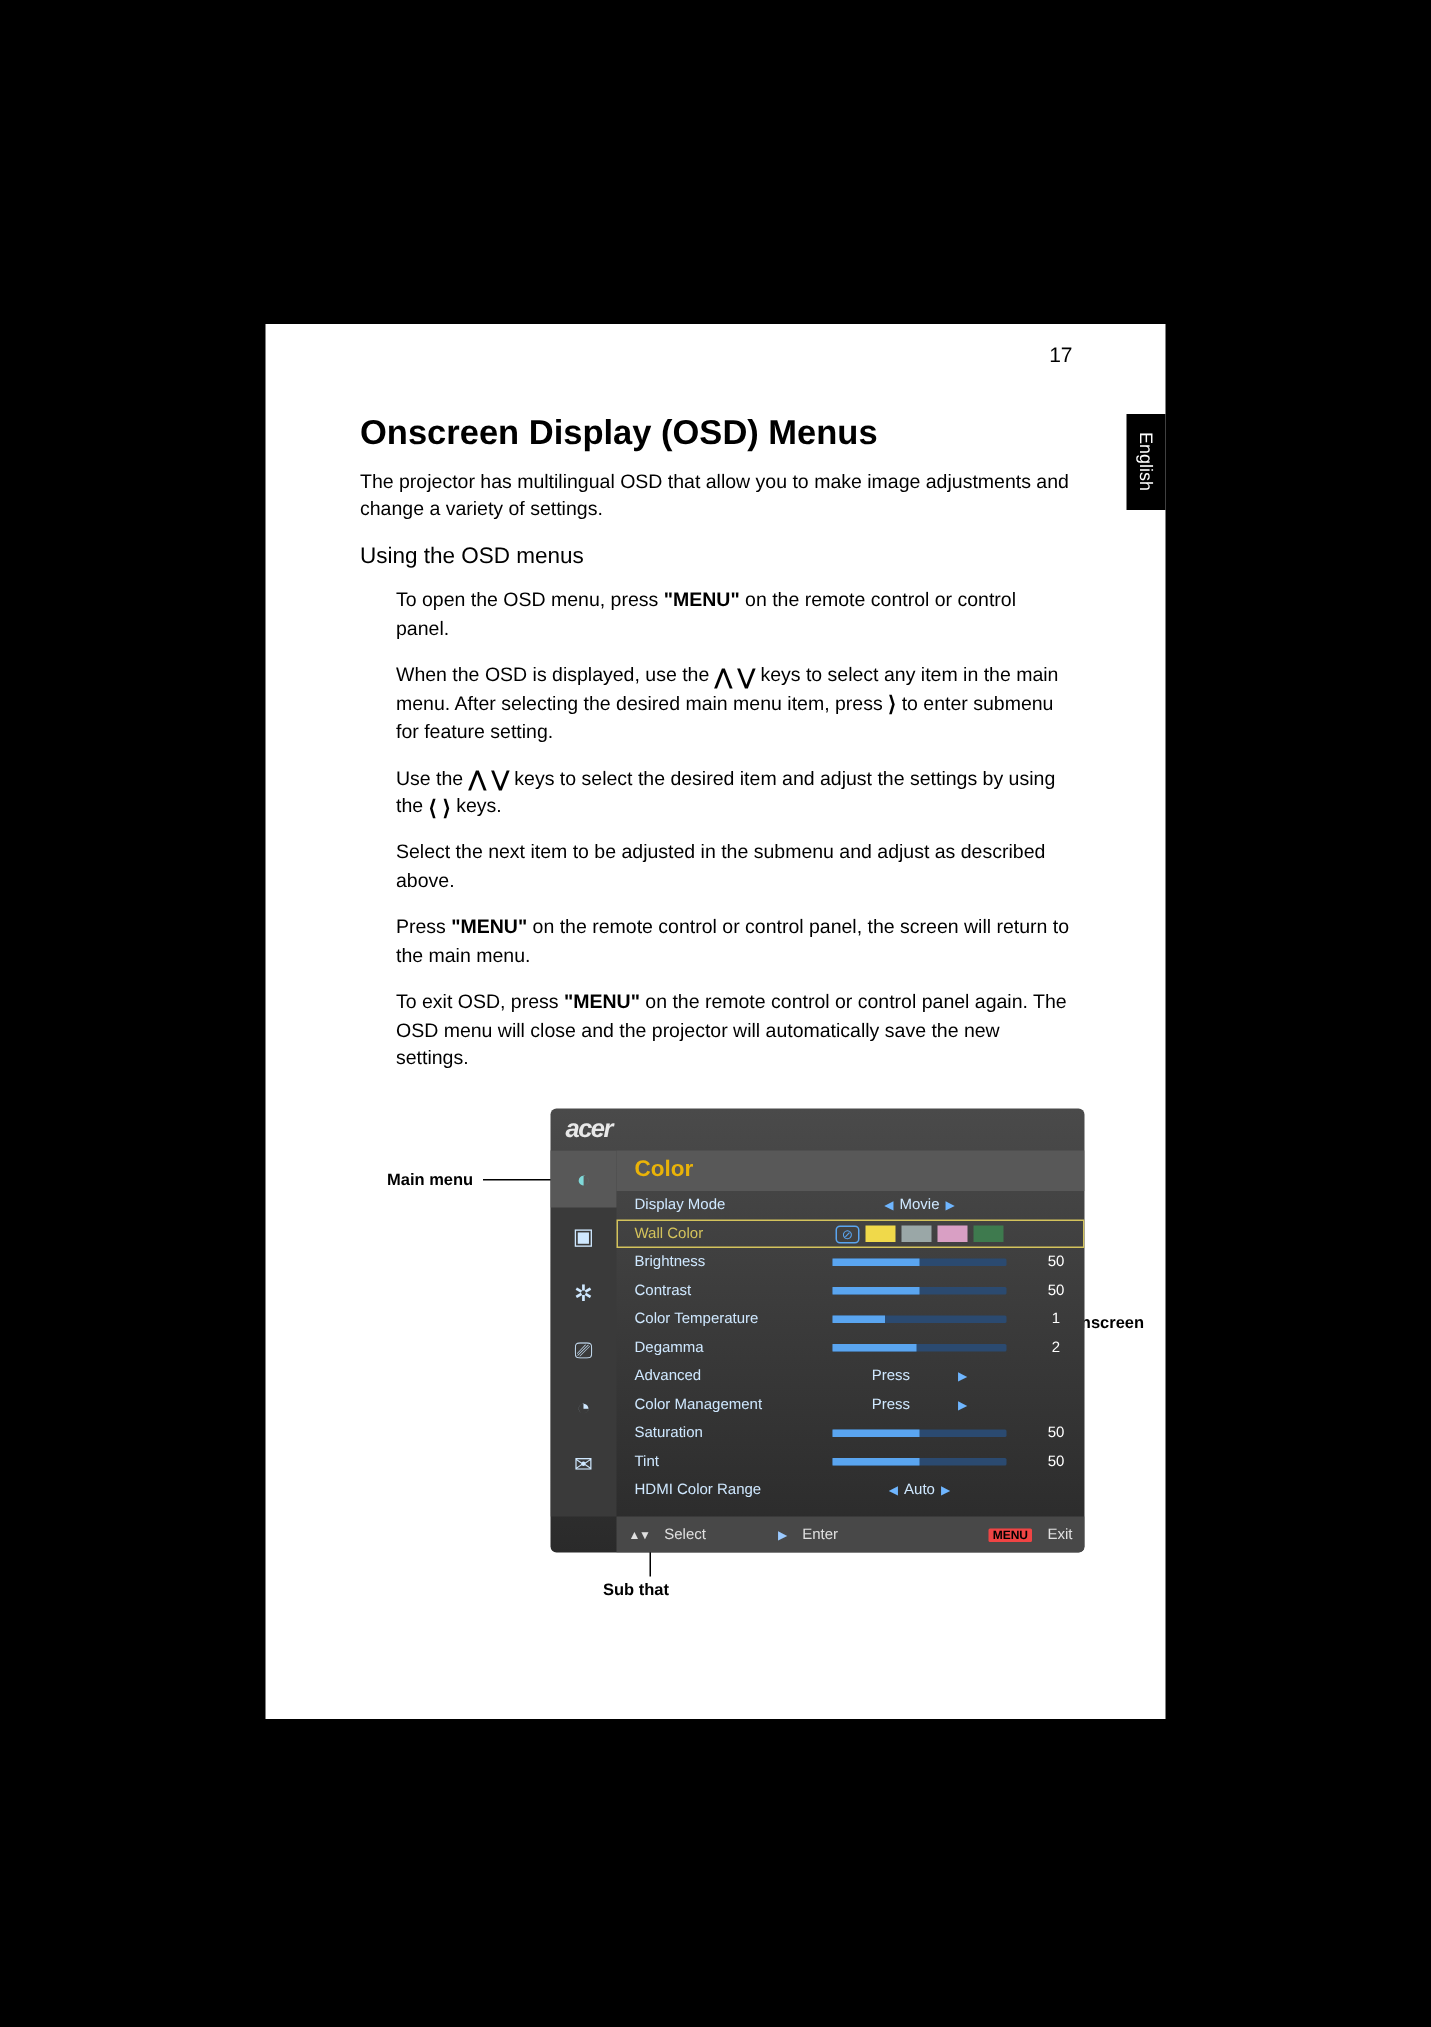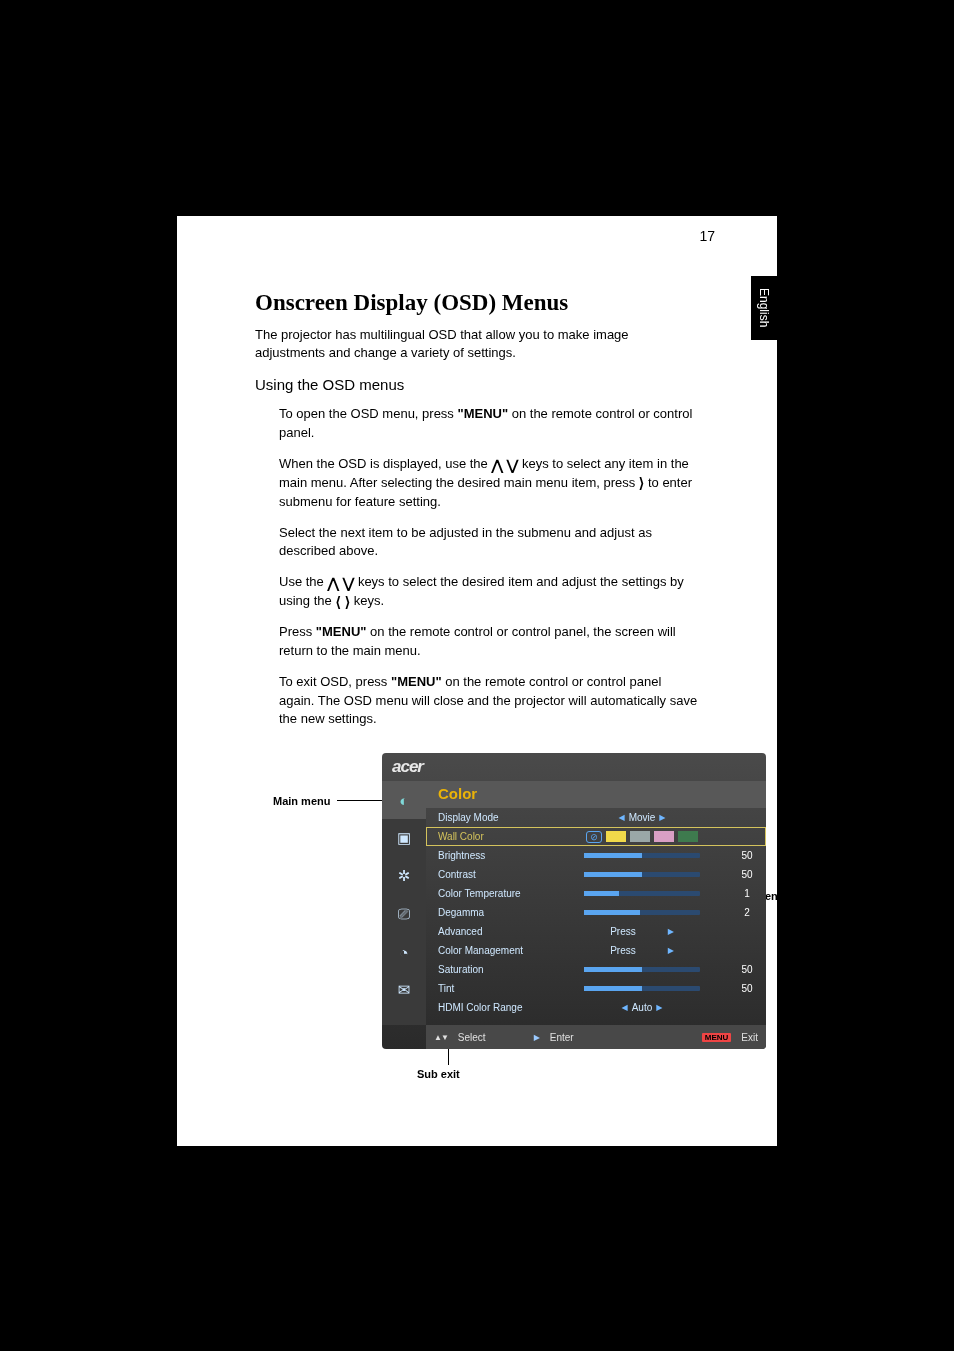--- a/index.html
+++ b/index.html
@@ -11,21 +11,21 @@
     position: relative;
     color: #000;
   }
   .page {
     position: absolute;
     left: 177px;
     top: 216px;
     width: 600px;
     height: 930px;
     background: #fff;
-    padding: 16px;
+    padding: 1px;
   }
   .page-number {
     position: absolute;
     right: 62px;
     top: 12px;
     font-size: 14px;
   }
   .lang-tab {
     position: absolute;
     right: 0;
@@ -43,21 +43,20 @@
     writing-mode: vertical-rl;
     text-orientation: mixed;
   }
   .content {
     padding: 58px 62px 0 62px;
   }
   h1 {
     font-size: 23px;
     font-weight: bold;
     margin-bottom: 10px;
-    font-family: Liberation Serif, serif;
   }
   .intro {
     font-size: 13px;
     line-height: 1.4;
     margin-bottom: 14px;
   }
   h2 {
     font-size: 15px;
     font-weight: normal;
     margin-bottom: 12px;
@@ -124,21 +123,21 @@
     left: 422px;
     top: 142px;
     width: 18px;
     height: 1px;
     background: #000;
   }
   .osd-box {
     position: absolute;
     left: 97px;
     top: 0;
-    width: 384px;
+    width: 356px;
     height: 296px;
     background: linear-gradient(#4a4a4a, #2a2a2a);
     border-radius: 4px;
     overflow: hidden;
     font-size: 10px;
     color: #cfe8ff;
   }
   .osd-logo {
     position: absolute;
     left: 10px;
@@ -277,36 +276,36 @@
     <p class="intro">The projector has multilingual OSD that allow you to make image adjustments and change a variety of settings.</p>
     <h2>Using the OSD menus</h2>
 
     <div class="sub-block">
       <p>
         <span>To open the OSD menu, press </span><strong>"MENU"</strong><span> on the remote control or control panel.</span>
       </p>
       <p>
         <span>When the OSD is displayed, use the </span><span class="inline-icon">⋀ ⋁</span><span> keys to select any item in the main menu. After selecting the desired main menu item, press </span><span class="inline-icon">⟩</span><span> to enter submenu for feature setting.</span>
       </p>
-      <p>Select the next item to be adjusted in the submenu and adjust as described above.</p>
       <p>
         <span>Use the </span><span class="inline-icon">⋀ ⋁</span><span> keys to select the desired item and adjust the settings by using the </span><span class="inline-icon">⟨ ⟩</span><span> keys.</span>
       </p>
+      <p>Select the next item to be adjusted in the submenu and adjust as described above.</p>
       <p>
         <span>Press </span><strong>"MENU"</strong><span> on the remote control or control panel, the screen will return to the main menu.</span>
       </p>
       <p>
         <span>To exit OSD, press </span><strong>"MENU"</strong><span> on the remote control or control panel again. The OSD menu will close and the projector will automatically save the new settings.</span>
       </p>
     </div>
 
     <div class="osd-figure">
       <div class="label-main-menu">Main menu</div>
       <div class="label-line-main"></div>
-      <div class="label-sub-menu">Sub exit</div>
+      <div class="label-sub-menu">Sub that</div>
       <div class="label-line-sub"></div>
       <div class="label-setting">Onscreen</div>
       <div class="label-line-setting"></div>
 
       <div class="osd-box">
         <div class="osd-logo">acer</div>
 
         <div class="osd-sidebar">
           <div class="tab active">◐</div>
           <div class="tab">▣</div>

